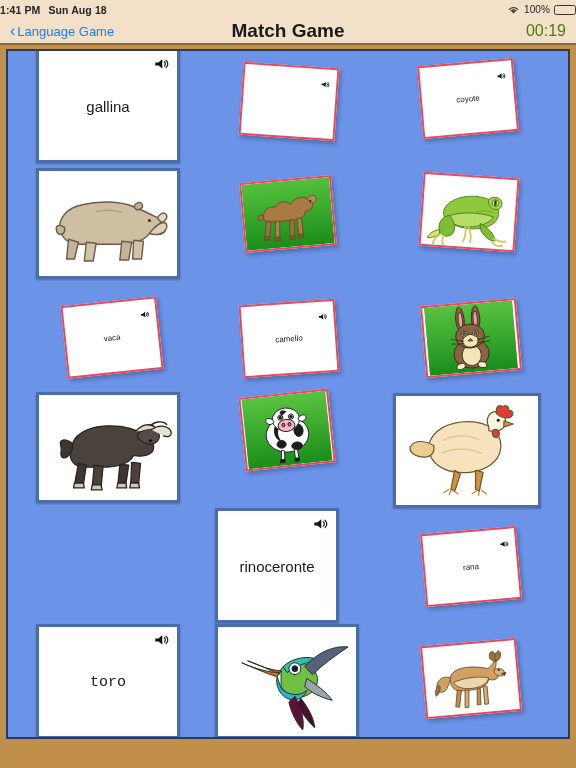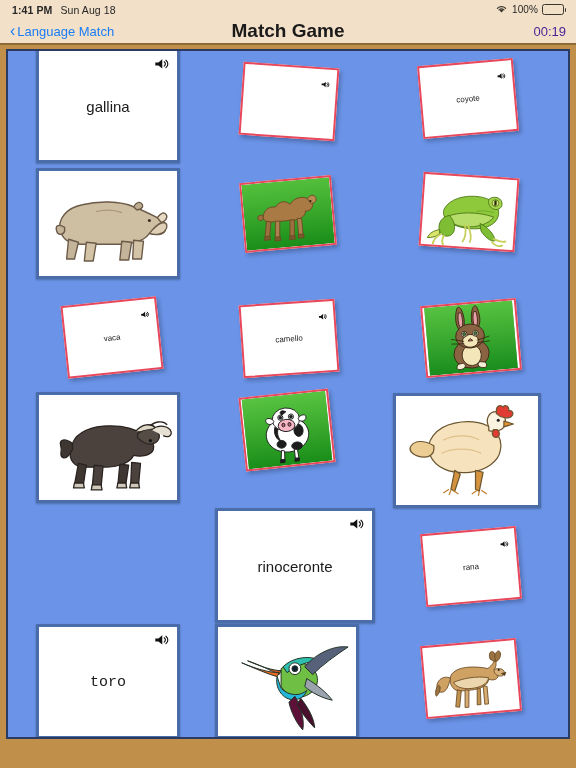--- a/index.html
+++ b/index.html
@@ -12,27 +12,27 @@
   #app {
     position: relative;
     width: 576px; height: 768px;
     background: #f2e0c8;
   }
   
   .statusbar {
     position: absolute; top: 0; left: 0;
     width: 576px; height: 19px;
     display: flex; align-items: center;
-    padding: 0 12px; box-sizing: border-box;
+    padding: 0 0; box-sizing: border-box;
     font-size: 10.5px; color: #262626;
     letter-spacing: 0.1px;
   }
   .sb-time { font-weight: 600; margin-right: 8px; }
-  .sb-date { font-weight: 400; }
-  .sb-right { margin-left: auto; display: flex; align-items: flex-start; gap: 4px; }
+  .sb-date { font-weight: 700; }
+  .sb-right { margin-left: auto; display: flex; align-items: flex-end; gap: 4px; }
   .sb-batt-pct { font-size: 10px; font-weight: 400; }
   .wifi-ico { display:inline-block; width: 13px; height: 10px; position: relative; }
   .wifi-ico svg { display:block; }
   .batt {
     width: 22px; height: 10.5px;
     border: 1px solid #39372f; border-radius: 2.5px;
     position: relative; box-sizing: border-box;
     padding: 1px;
   }
   .batt::after {
@@ -57,21 +57,21 @@
   .nav-chevron {
     display:inline-block; margin-right: 2px; line-height: 1;
     font-size: 16px; font-weight: 400;
   }
   .nav-title {
     position: absolute; left: 0; right: 0; text-align: center;
     font-size: 19px; font-weight: bold; color: #1a1a1a;
     pointer-events: none;
   }
   .nav-timer {
-    margin-left: auto; font-size: 13px; color: #4c1d95; z-index: 2;
+    margin-left: auto; font-size: 16px; color: #4d7c0f; z-index: 2;
   }
 
   
   .board-frame {
     position: absolute;
     left: 0; top: 43px;
     width: 576px; height: 702px;
     background: #c08f4a;
     box-sizing: border-box;
     border-top: 2px solid #8b6a33;
@@ -144,21 +144,21 @@
           </svg>
       </span>
       <span class="sb-batt-pct">100%</span>
       <span class="batt"><span class="batt-fill"></span></span>
     </span>
   </div>
 
   <div class="navbar">
     <span class="nav-back">
       <span class="nav-chevron">‹</span>
-      <span>Language Match</span>
+      <span>Language Game</span>
     </span>
     <span class="nav-title">Match Game</span>
     <span class="nav-timer">00:19</span>
   </div>
 
   <div class="board-frame">
     <div class="board" id="board">
         <div class="card flat" style="left: 28px; top: -3px; width: 144px; height: 115px;">
           <span class="card-word">gallina</span>
           <span class="spk"><svg viewBox="0 0 22 18">
@@ -370,21 +370,21 @@
       <path d="M84 76 L84 96 L88 98 L92 78 Z" fill="#d6933f"></path>
       <path d="M56 96 L50 100 M58 97 L56 102 M60 97 L66 101" stroke="#c07f2e" fill="none"></path>
       <path d="M86 97 L80 101 M88 98 L87 103 M90 97 L96 101" stroke="#c07f2e" fill="none"></path>
       <path d="M50 44 C62 38 78 38 88 44" stroke="#dfc08a" fill="none"></path>
       <path d="M48 58 C60 52 78 52 90 58" stroke="#dfc08a" fill="none"></path>
       </g>
       <circle cx="108" cy="23" r="1.6" fill="#222"></circle>
   </svg>
           </span>
         </div>
-        <div class="card flat" style="left: 207px; top: 457px; width: 160px; height: 115px;">
+        <div class="card flat" style="left: 207px; top: 457px; width: 124px; height: 115px;">
           <span class="card-word">rinoceronte</span>
           <span class="spk"><svg viewBox="0 0 22 18">
               <path d="M3 7 H7 L12 3 V15 L7 11 H3 Z" fill="#111"></path>
               <path d="M14.5 6.2 C16.6 8.0 16.6 10.0 14.5 11.8" stroke="#111" stroke-width="1.5" fill="none" stroke-linecap="round"></path>
               <path d="M16.8 4.2 C20.0 7.2 20.0 10.8 16.8 13.8" stroke="#111" stroke-width="1.5" fill="none" stroke-linecap="round"></path>
             </svg></span>
         </div>
         <div class="card tilt" style="left: 415px; top: 479px; width: 96px; height: 73px; transform: rotate(-5deg);">
           <span class="card-word">rana</span>
           <span class="spk"><svg viewBox="0 0 22 18">

